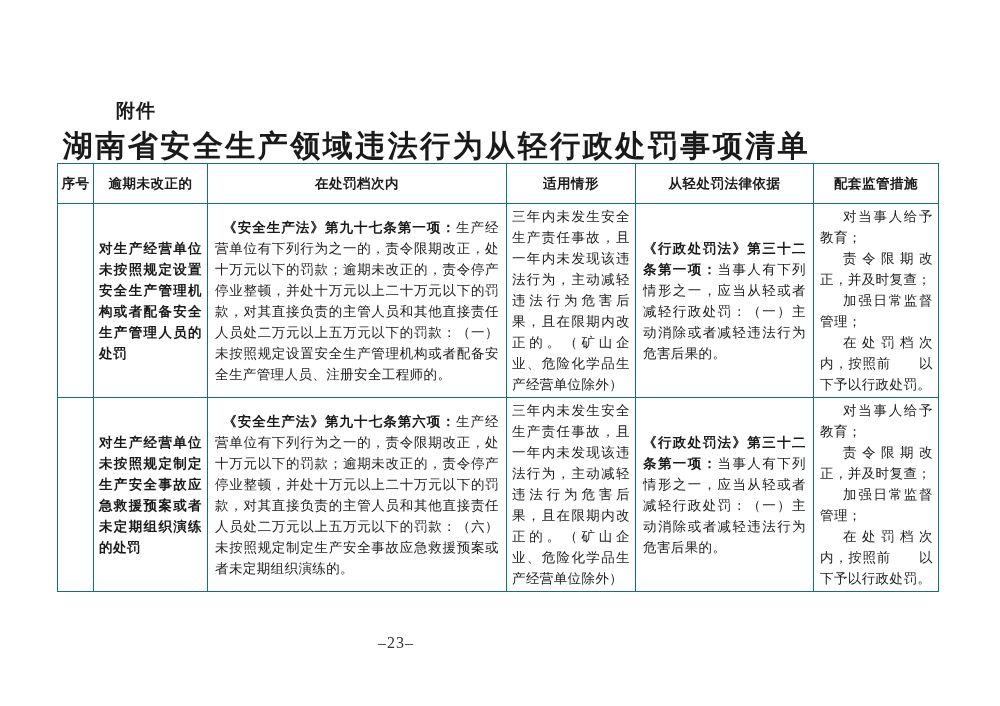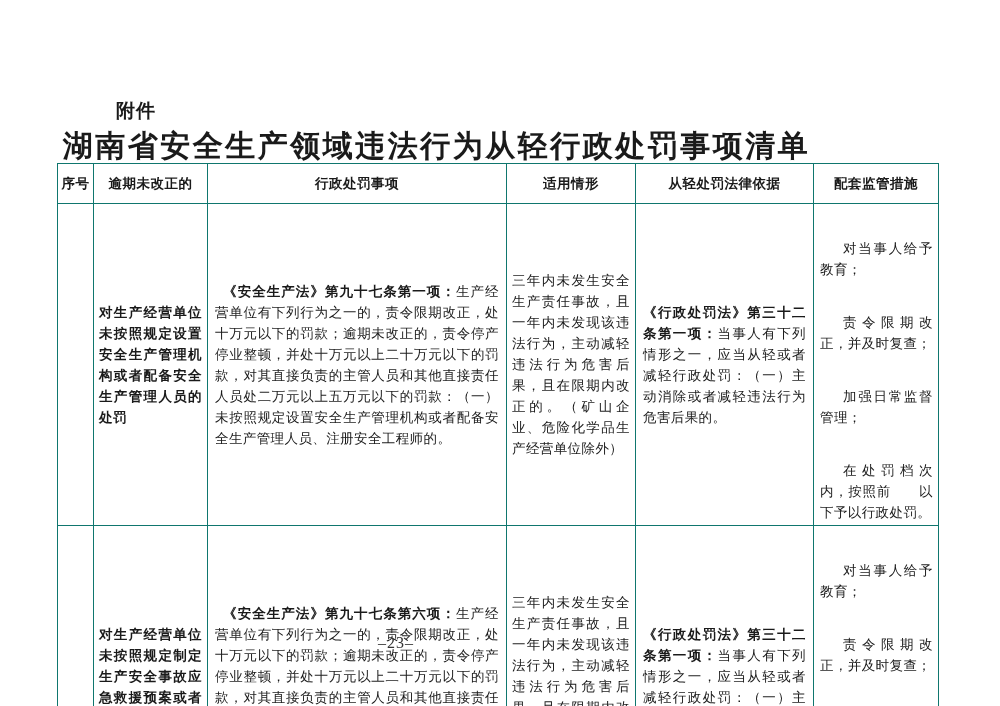--- a/index.html
+++ b/index.html
@@ -53,21 +53,21 @@
     text-align: justify;
   }
   td.c-item  { padding: 2px 5px; font-weight: bold; }
   td.c-law   { padding: 2px 7px; margin-left: 48px; }
   td.c-sit   { padding: 2px 5px; }
   td.c-basis { padding: 2px 7px; }
   td.c-meas  { padding: 2px 5px 2px 6px; }
   .law-p   { text-indent: 0.6em; }
   .basis-p { text-indent: 0; }
   .bold-cite { font-weight: bold; }
-  td.c-meas p { text-indent: 1.7em; text-align: justify; margin-top: 32px; }
+  td.c-meas p { text-indent: 1.7em; text-align: justify; }
   .page-num {
     position: absolute;
     left: 0; top: 634px; width: 792px;
     text-align: center;
     font-size: 16px;
     letter-spacing: 1px;
     color: #333;
   }
 </style>
 </head>
@@ -83,21 +83,21 @@
     <col style="width:114px">
     <col style="width:299px">
     <col style="width:129px">
     <col style="width:178px">
     <col style="width:125px">
   </colgroup>
   <tbody>
       <tr class="hdr">
     <th>序号</th>
     <th>逾期未改正的</th>
-    <th>行政处罚事项</th>
+    <th>在处罚档次内</th>
     <th>适用情形</th>
     <th>从轻处罚法律依据</th>
     <th>配套监管措施</th>
   </tr>
 
   <tr class="row1">
     <td class="c-seq"></td>
     <td class="c-item">对生产经营单位未按照规定设置安全生产管理机构或者配备安全生产管理人员的处罚</td>
     <td class="c-law">
       <p class="law-p"><span class="bold-cite">《安全生产法》第九十七条第一项：</span><span>生产经营单位有下列行为之一的，责令限期改正，处十万元以下的罚款；逾期未改正的，责令停产停业整顿，并处十万元以上二十万元以下的罚款，对其直接负责的主管人员和其他直接责任人员处二万元以上五万元以下的罚款：（一）未按照规定设置安全生产管理机构或者配备安全生产管理人员、注册安全工程师的。</span></p>

